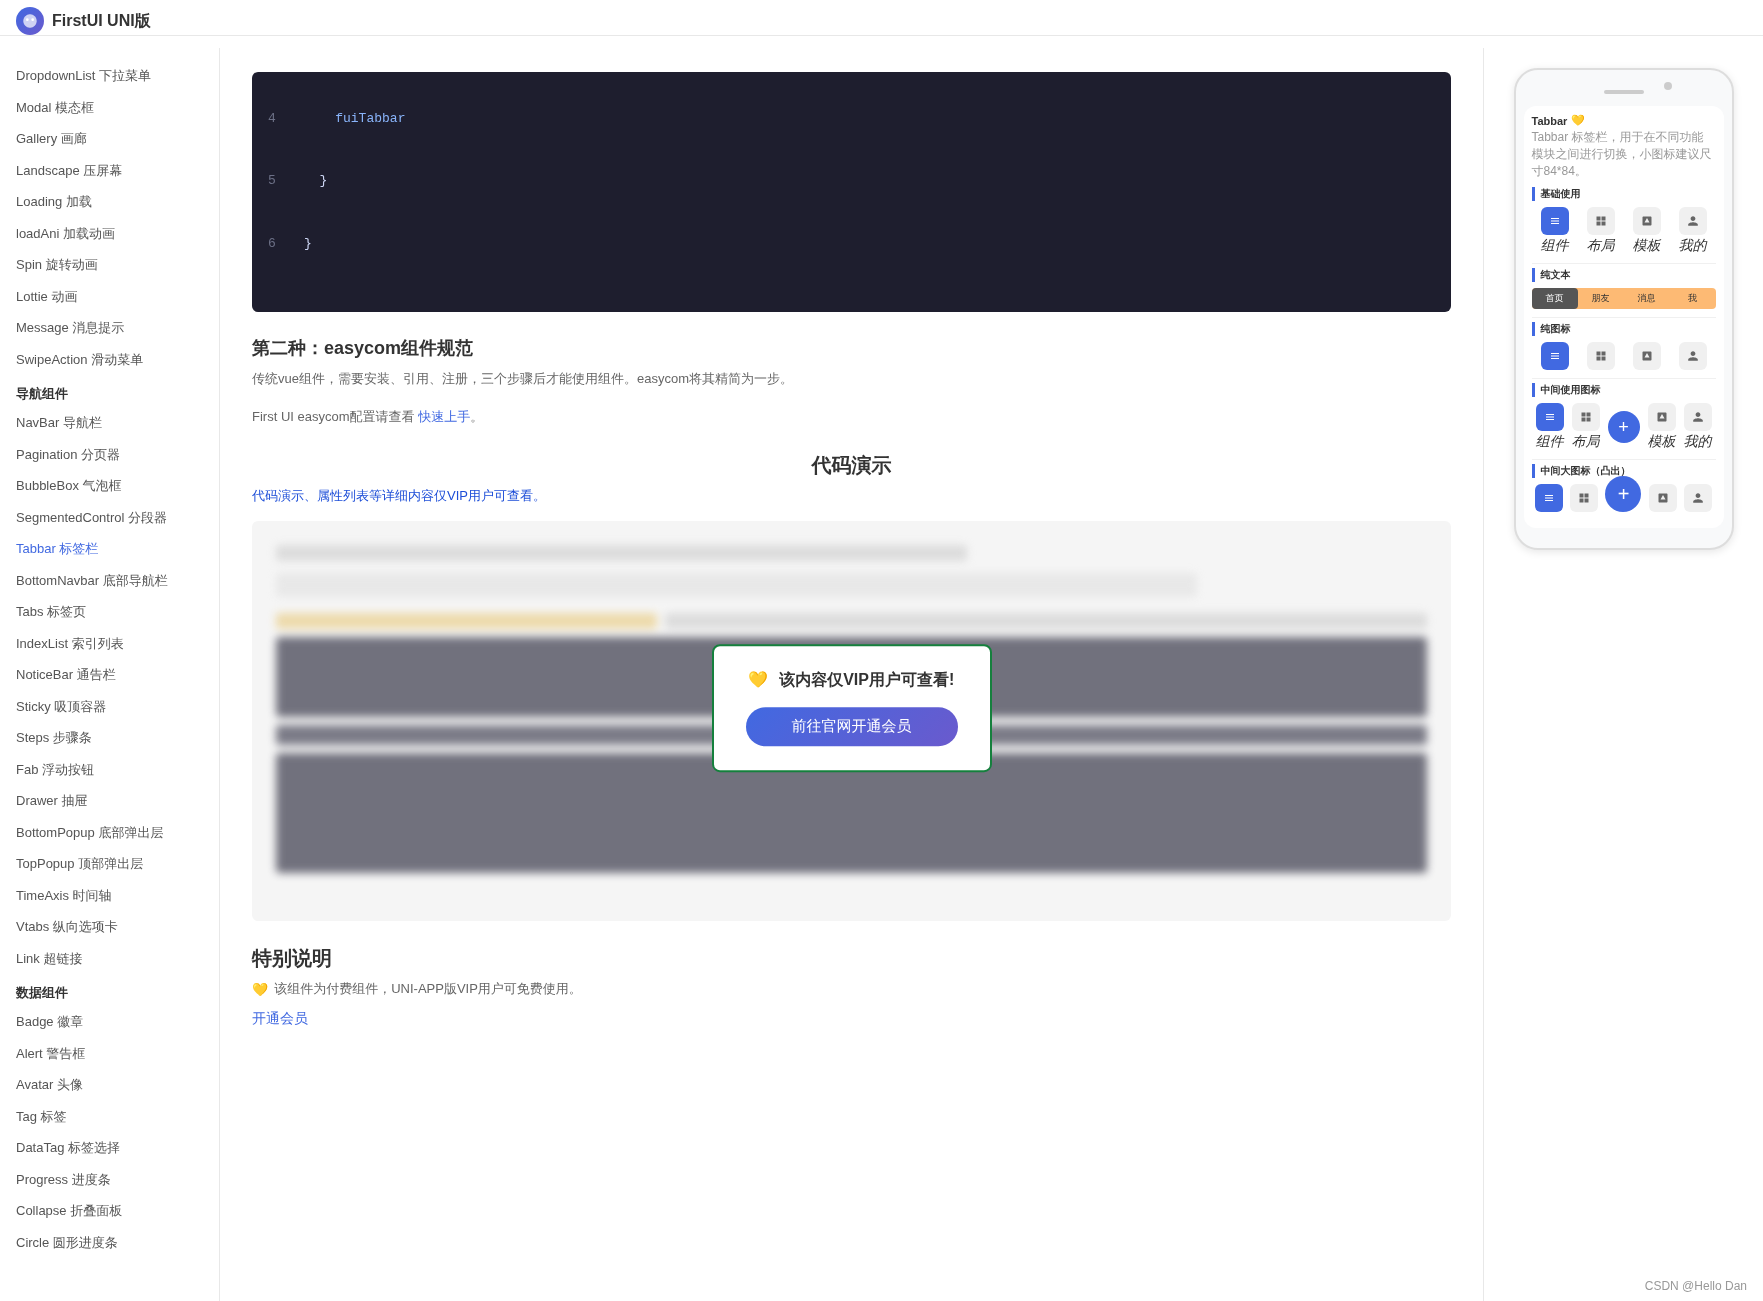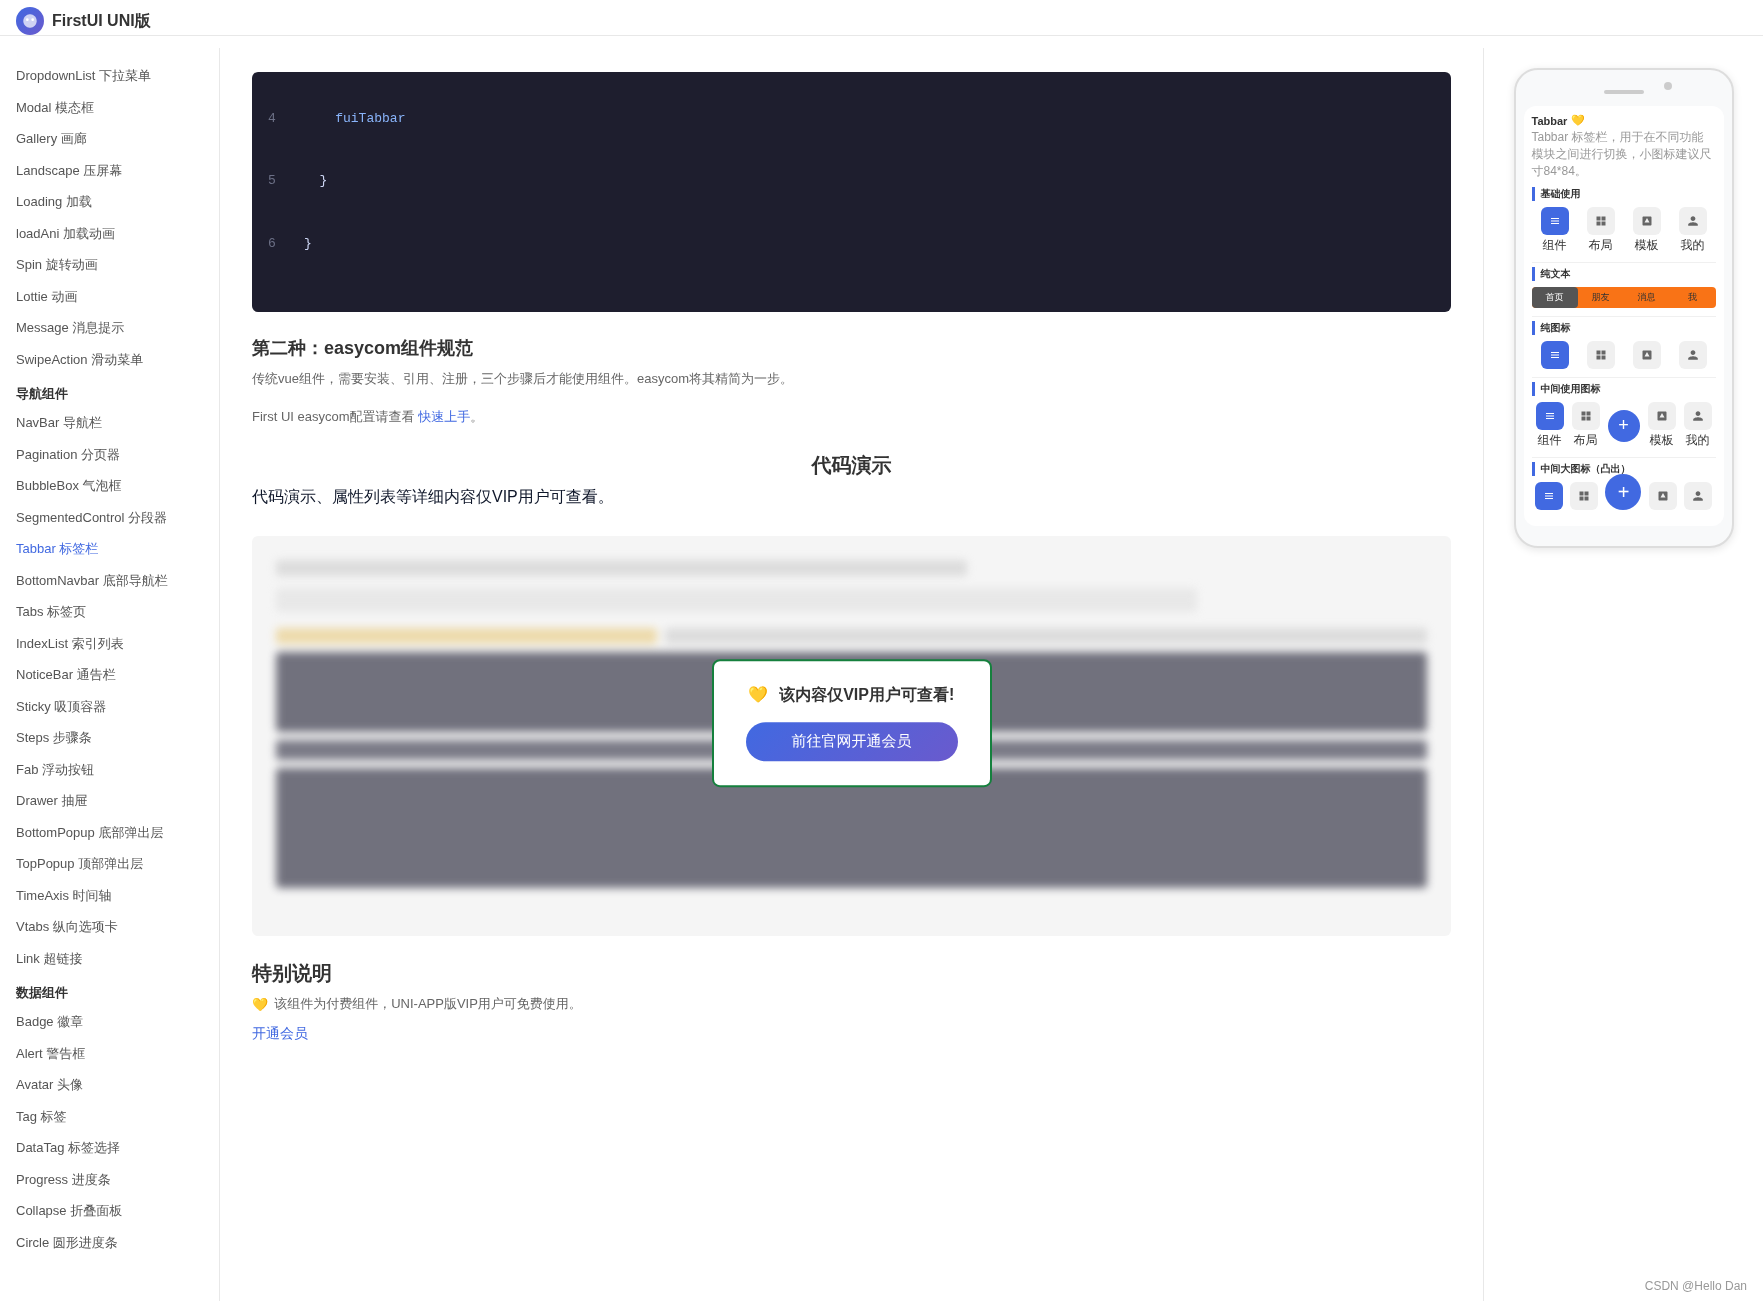--- a/index.html
+++ b/index.html
@@ -30,21 +30,21 @@
     .code-text { color: #cdd6f4; }
     .code-key { color: #89b4fa; }
 
     
     .section-title { font-size: 18px; font-weight: bold; color: #333; margin-bottom: 8px; }
     .section-desc { color: #666; font-size: 13px; margin-bottom: 16px; line-height: 1.7; }
     .link { color: #4169e1; text-decoration: none; }
 
     
     .demo-section-title { font-size: 20px; font-weight: bold; color: #333; margin: 24px 0 8px; text-align: center; }
-    .demo-desc { color: #0f172a; font-size: 16px; margin-bottom: 28px; }
+    .demo-desc { color: #1d4ed8; font-size: 13px; margin-bottom: 16px; }
 
     
     .demo-area { background: #f5f5f5; border-radius: 6px; padding: 24px; position: relative; min-height: 400px; }
     .vip-overlay { position: absolute; top: 50%; left: 50%; transform: translate(-50%, -60%); background: #fff; border: 2px solid #15803d; border-radius: 8px; padding: 24px 32px; text-align: center; z-index: 10; width: 280px; }
     .vip-icon { margin-right: 6px; }
     .vip-text { font-size: 16px; font-weight: bold; color: #333; margin-bottom: 16px; }
     .vip-button { background: linear-gradient(135deg, #4169e1, #6a5acd); color: white; border: none; border-radius: 24px; padding: 10px 32px; font-size: 15px; cursor: pointer; width: 100%; }
 
     
     .blurred-content { filter: blur(4px); opacity: 0.6; }
@@ -62,29 +62,29 @@
     
     .preview-panel { width: 280px; min-width: 280px; border-left: 1px solid #e8e8e8; overflow-y: auto; padding: 20px 16px; background: #fff; }
     .phone-frame { background: #f8f9fa; border: 2px solid #ddd; border-radius: 24px; padding: 20px 8px; position: relative; width: 220px; margin: 0 auto; box-shadow: 0 2px 8px rgba(0,0,0,0.1); }
     .phone-speaker { width: 40px; height: 4px; background: #ccc; border-radius: 2px; margin: 0 auto 4px; }
     .phone-camera { width: 8px; height: 8px; background: #ccc; border-radius: 50%; position: absolute; top: 12px; right: 60px; }
     .phone-top { display: flex; align-items: center; justify-content: center; gap: 8px; margin-bottom: 8px; }
     .phone-screen { background: #fff; border-radius: 12px; padding: 8px; }
     .phone-title-bar { font-size: 11px; font-weight: bold; color: #333; margin-bottom: 2px; display: flex; align-items: center; gap: 4px; }
     .phone-subtitle { font-size: 12px; color: #999; margin-bottom: 8px; line-height: 1.4; }
     .phone-section-label { font-size: 10px; font-weight: bold; color: #333; border-left: 3px solid #4169e1; padding-left: 6px; margin-bottom: 6px; }
-    .phone-tab-bar { display: flex; background: #f97316; border-radius: 4px; margin-bottom: 6px; }
+    .phone-tab-bar { display: flex; background: #fdba74; border-radius: 4px; margin-bottom: 6px; }
     .phone-tab { flex: 1; padding: 4px 2px; text-align: center; font-size: 9px; cursor: pointer; border-radius: 4px; }
     .phone-tab.active { background: #555; color: white; }
     .phone-icon-row { display: flex; justify-content: space-around; margin-bottom: 8px; }
     .phone-icon-item { display: flex; flex-direction: column; align-items: center; gap: 2px; }
     .phone-icon { width: 28px; height: 28px; border-radius: 6px; display: flex; align-items: center; justify-content: center; font-size: 12px; }
     .phone-icon-blue { background: #4169e1; color: white; }
     .phone-icon-gray { background: #f0f0f0; color: #666; }
-    .phone-icon-label { font-size: 12px; color: #333; }
+    .phone-icon-label { font-size: 14px; color: #333; font-style: italic; }
     .phone-divider { height: 1px; background: #f0f0f0; margin: 4px 0; }
     .fab-icon { width: 28px; height: 28px; background: #4169e1; border-radius: 50%; color: white; display: flex; align-items: center; justify-content: center; font-size: 16px; }
     .phone-section { margin-bottom: 8px; }
 
     .csdn-footer { position: fixed; bottom: 8px; right: 16px; font-size: 12px; color: #999; }
   </style>
 </head>
 <body>
 
 <div class="header">

